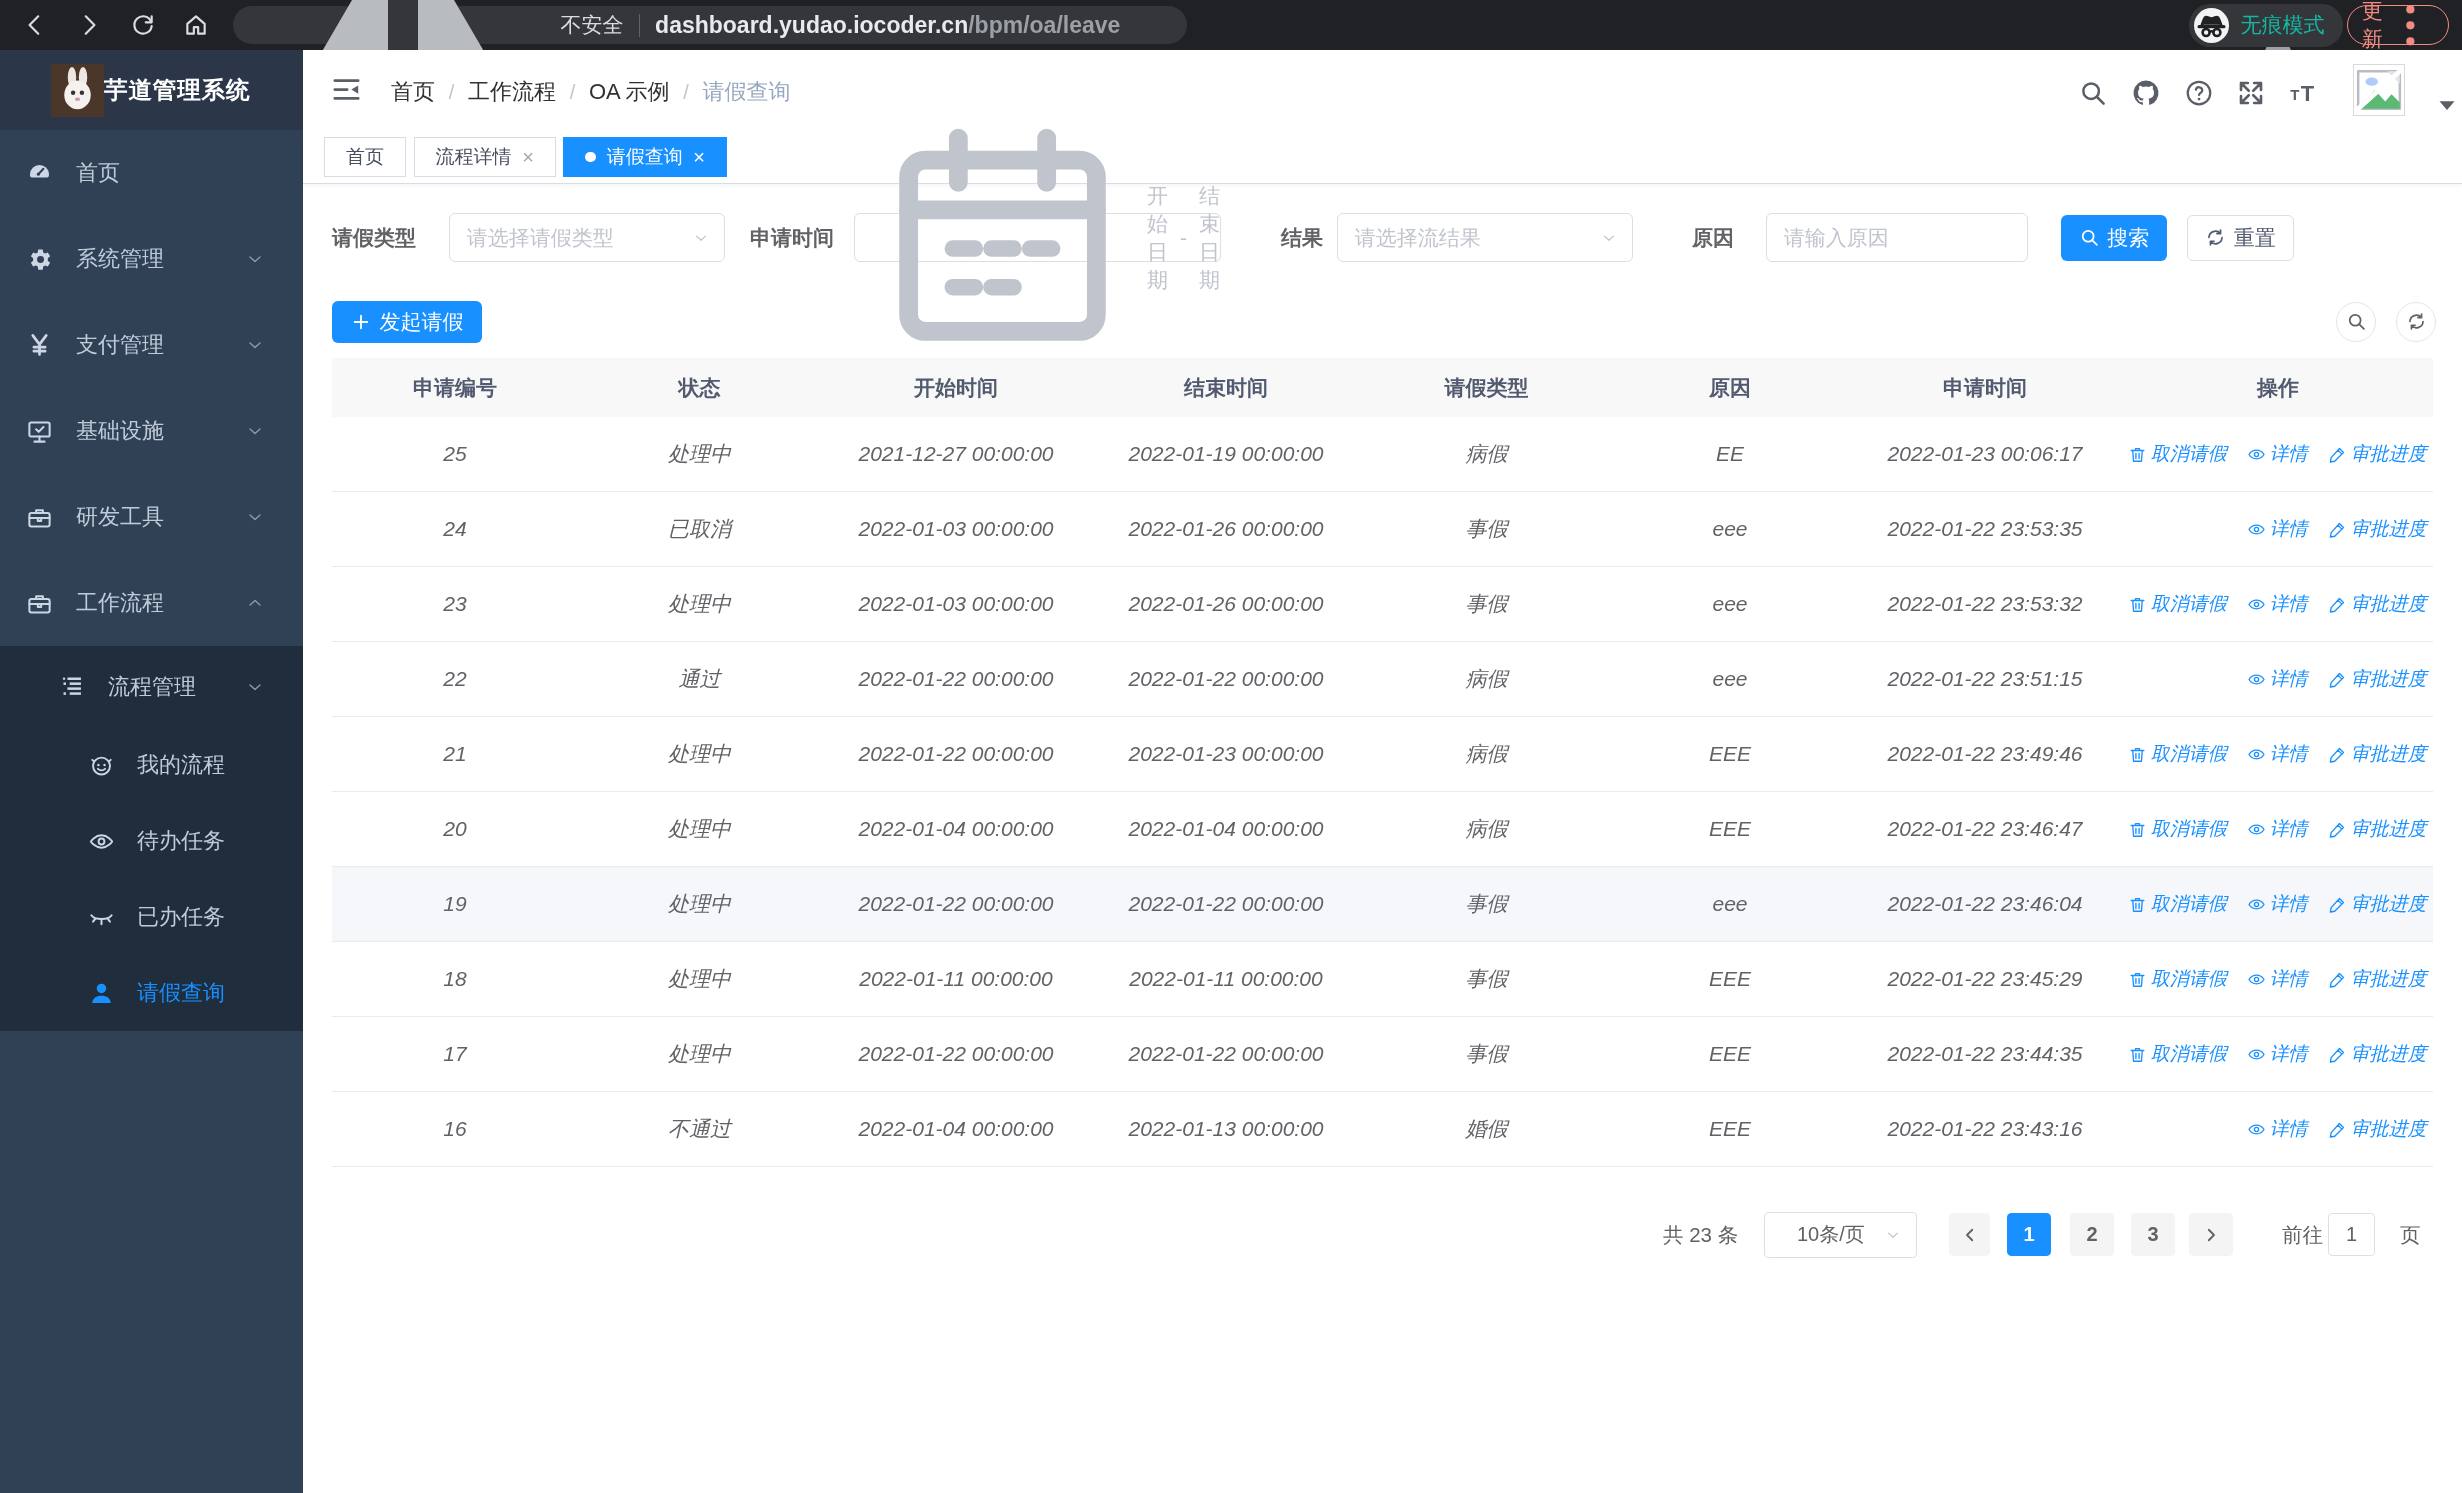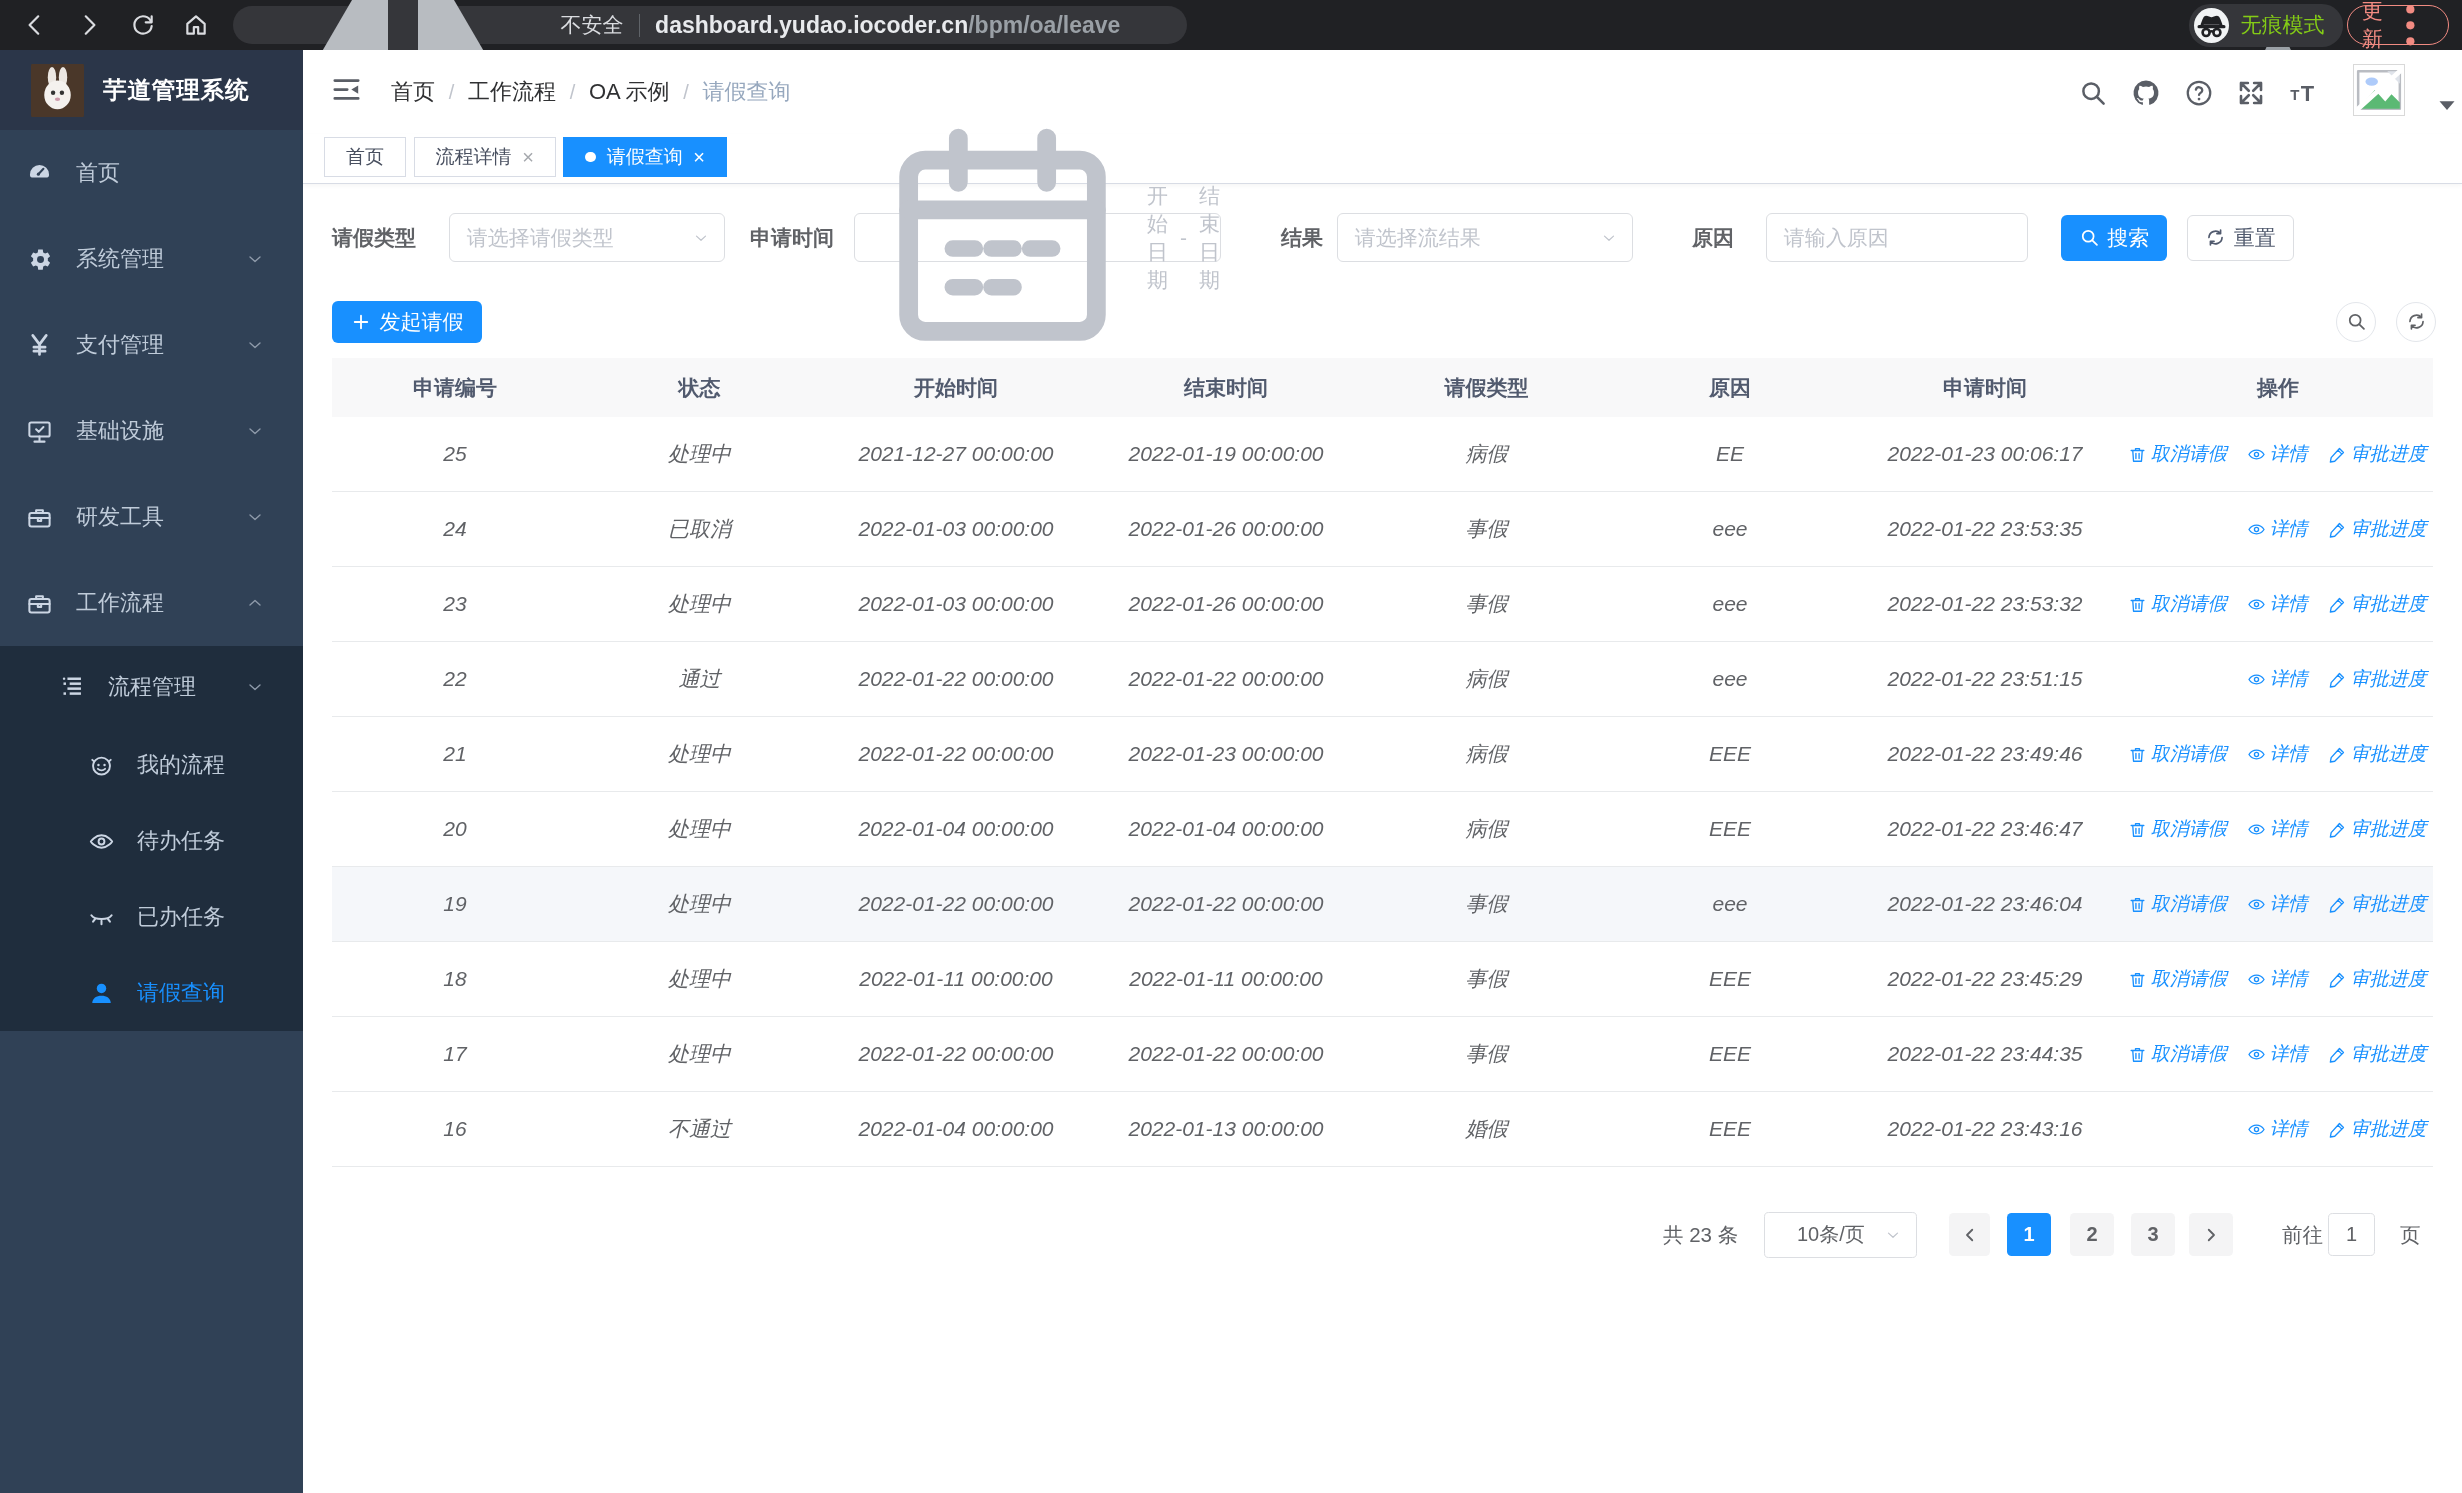--- a/index.html
+++ b/index.html
@@ -14,27 +14,27 @@
   .nav-ic svg { width:26px; height:26px; }
   .url-pill { position:absolute; left:233px; top:6px; width:954px; height:38px; border-radius:19px; background:#35363a; display:flex; align-items:center; color:#dadce0; }
   .warn-ic { margin-left:20px; color:#b8bcc1; }
   .sec-label { font-size:21px; margin-left:7.6px; color:#dadce0; }
   .pill-sep { width:1.5px; height:23px; background:#5f6368; margin:0 15px; }
   .url-host { font-size:23px; color:#e8eaed; font-weight:bold; }
   .url-path { font-size:23px; color:#9aa0a6; font-weight:bold; }
   .star-ic { position:absolute; left:2128px; top:10px; color:#9aa0a6; }
   .incog-badge { position:absolute; left:2189px; top:3.8px; height:43px; padding:0 18px 0 4.6px; border-radius:21px; background:#35363a; display:flex; align-items:center; gap:12px; }
   .incog-circle { width:35px; height:35px; border-radius:50%; background:#f1f3f4; color:#202124; }
-  .incog-label { color:#84cc16; font-size:21px; }
+  .incog-label { color:#14b8a6; font-size:21px; }
   .update-btn { position:absolute; left:2347px; top:5.3px; width:102px; height:40px; border-radius:20px; border:1.5px solid #f28b82; display:flex; align-items:center; justify-content:space-between; padding:0 10.6px 0 13.7px; color:#f28b82; }
   .update-label { font-size:21px; color:#f28b82; }
 
   
   .sidebar { position:absolute; left:0; top:50px; width:303px; height:1443px; background:#304156; }
-  .logo-bar { height:80px; background:#2b3649; display:flex; align-items:center; padding-left:31px; gap:19px; }
+  .logo-bar { height:80px; background:#2b3649; display:flex; align-items:center; padding-left:51px; }
   .logo-img { width:53px; height:55px; border-radius:3px; overflow:hidden; flex:none; }
   .app-title { color:#fff; font-size:23.6px; font-weight:bold; letter-spacing:0.8px; }
   .menu-row { position:relative; height:86px; display:flex; align-items:center; color:#bfcbd9; font-size:22px; cursor:pointer; }
   .menu-row .m-ic { position:absolute; left:23px; width:33px; color:#ccd6e4; }
   .menu-row .m-ic svg { width:27px; height:27px; }
   .menu-row .m-label { position:absolute; left:76px; }
   .menu-row .m-chev { position:absolute; left:245px; color:#8f9bab; }
   .menu-row .m-chev svg { width:20px; height:20px; }
   .submenu { background:#1f2d3d; }
   .submenu .menu-row.sub { height:81px; }

